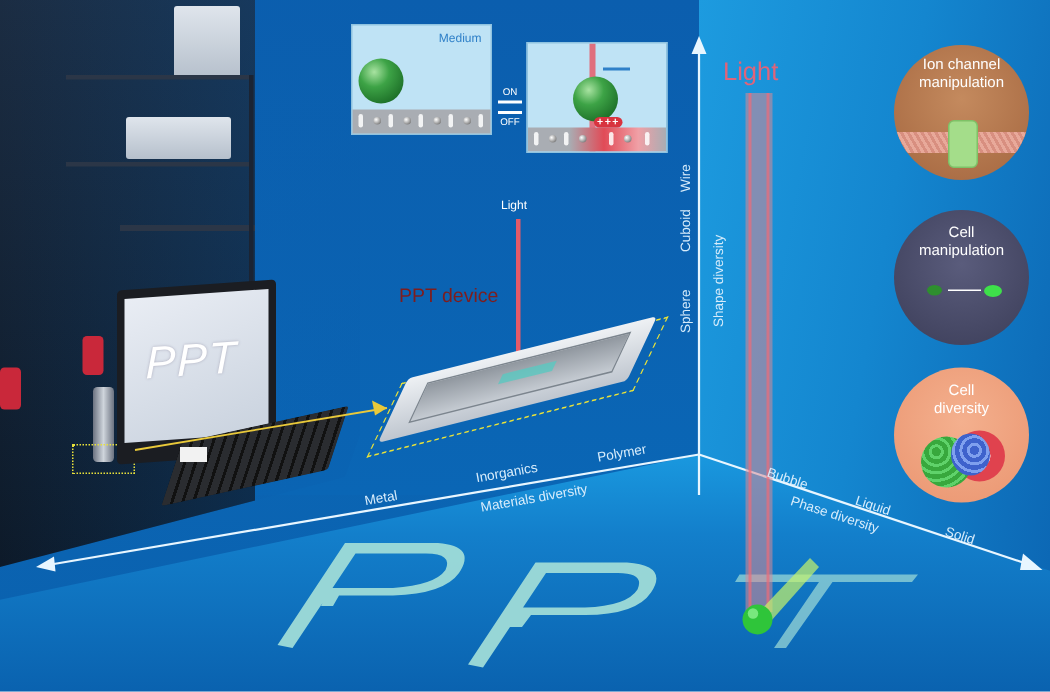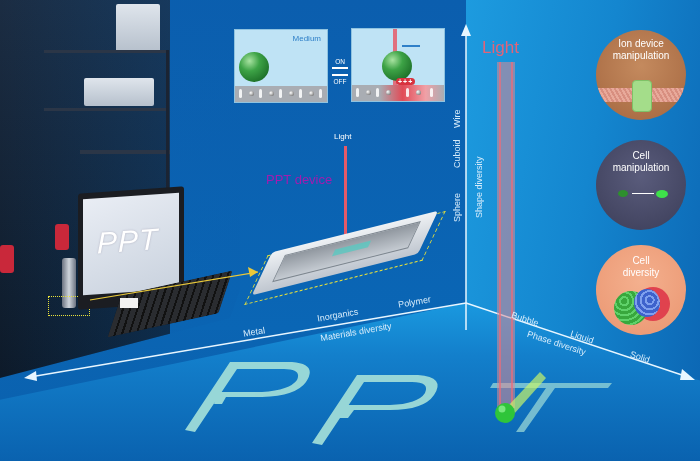--- a/index.html
+++ b/index.html
@@ -89,21 +89,21 @@
   <rect x="499" y="62" width="2" height="346" fill="#ee6b78" opacity=".7"></rect>
   <rect x="511" y="62" width="2" height="346" fill="#ee6b78" opacity=".7"></rect>
 
   <polygon points="506,408 540,372 546,378 514,414" fill="#c6f36b" opacity=".7"></polygon>
   <circle cx="505" cy="413" r="10" fill="#2fc53a"></circle>
   <circle cx="502" cy="409" r="3.5" fill="#8bf08f" opacity=".8"></circle>
 </svg>
 
 <div class="abs" style="left:482px;top:38px;font-size:17px;color:#e0647a;">Light</div>
 
-<div class="abs panel" style="left:234px;top:29px;width:92px;height:72px;">
+<div class="abs panel" style="left:234px;top:16px;width:92px;height:72px;">
   <div class="abs" style="right:6px;top:4px;font-size:8px;color:#2f80c8;">Medium</div>
   <div class="abs sphere" style="left:4px;top:22px;width:30px;height:30px;"></div>
   <div class="substrate">
     <span class="tiny-pill" style="left:4px;top:3px"></span>
       <span class="tiny-bead" style="left:14px;top:5px"></span>
     <span class="tiny-pill" style="left:24px;top:3px"></span>
       <span class="tiny-bead" style="left:34px;top:5px"></span>
     <span class="tiny-pill" style="left:44px;top:3px"></span>
       <span class="tiny-bead" style="left:54px;top:5px"></span>
     <span class="tiny-pill" style="left:64px;top:3px"></span>
@@ -129,21 +129,21 @@
       <span class="tiny-bead" style="left:64px;top:5px"></span>
     <span class="tiny-pill" style="left:78px;top:3px"></span>
   </div>
   <div class="abs" style="left:44px;top:49px;font-size:7px;color:#fff;font-weight:bold;letter-spacing:1px;background:#d8333f;border-radius:5px;padding:0 2px;">
     <span>+</span><span>+</span><span>+</span>
   </div>
 </div>
 
 <div class="abs" style="left:334px;top:132px;font-size:8px;color:#fff;">Light</div>
 <div class="abs" style="left:344px;top:146px;width:3px;height:92px;background:#e55a68;"></div>
-<div class="abs" style="left:266px;top:172px;font-size:13px;color:#a21caf;">PPT device</div>
+<div class="abs" style="left:266px;top:189px;font-size:13px;color:#7f1d1d;">PPT device</div>
 <div class="abs" style="left:256px;top:236px;width:176px;height:42px;transform:skewY(-14deg) skewX(-28deg);border:1.5px dashed #e9e23a;"></div>
 <div class="abs" style="left:262px;top:234px;width:166px;height:38px;transform:skewY(-14deg) skewX(-28deg);background:linear-gradient(180deg,#eef1f4,#bfc6cf);border-radius:3px;">
   <div class="abs" style="left:16px;top:6px;width:134px;height:22px;background:linear-gradient(180deg,#90979f,#c5cbd2);border:1px solid #7c858e;"></div>
   <div class="abs" style="left:70px;top:13px;width:36px;height:6px;background:#5ac8c0;opacity:.8;"></div>
 </div>
 
 <div class="abs ax-label" style="left:452px;top:222px;transform:rotate(-90deg);transform-origin:left top;">Sphere</div>
 <div class="abs ax-label" style="left:452px;top:168px;transform:rotate(-90deg);transform-origin:left top;">Cuboid</div>
 <div class="abs ax-label" style="left:452px;top:128px;transform:rotate(-90deg);transform-origin:left top;">Wire</div>
 <div class="abs ax-label" style="left:474px;top:218px;transform:rotate(-90deg);transform-origin:left top;">Shape diversity</div>
@@ -152,21 +152,21 @@
 <div class="abs ax-label" style="left:317px;top:310px;transform:rotate(-10deg);">Inorganics</div>
 <div class="abs ax-label" style="left:398px;top:297px;transform:rotate(-10deg);">Polymer</div>
 <div class="abs ax-label" style="left:320px;top:327px;transform:rotate(-10deg);">Materials diversity</div>
 
 <div class="abs ax-label" style="left:511px;top:314px;transform:rotate(18deg);">Bubble</div>
 <div class="abs ax-label" style="left:570px;top:332px;transform:rotate(18deg);">Liquid</div>
 <div class="abs ax-label" style="left:630px;top:352px;transform:rotate(18deg);">Solid</div>
 <div class="abs ax-label" style="left:526px;top:338px;transform:rotate(18deg);">Phase diversity</div>
 
 <div class="abs bubble" style="left:596px;top:30px;width:90px;height:90px;background:radial-gradient(circle at 50% 40%,#c48a5e,#a4663f);">
-  <div style="margin-top:8px;">Ion device</div>
+  <div style="margin-top:8px;">Ion channel</div>
   <div>manipulation</div>
   <div class="abs" style="left:0;top:58px;width:90px;height:14px;background:repeating-linear-gradient(60deg,#e8a99a 0 2px,#d88f80 2px 4px);"></div>
   <div class="abs" style="left:36px;top:50px;width:18px;height:30px;background:#a4dd8a;border:1px solid #7ec267;border-radius:4px;"></div>
 </div>
 <div class="abs bubble" style="left:596px;top:140px;width:90px;height:90px;background:radial-gradient(circle at 50% 40%,#5a5c7c,#3b3d58);">
   <div style="margin-top:10px;">Cell</div>
   <div>manipulation</div>
   <div class="abs" style="left:22px;top:50px;width:10px;height:7px;border-radius:50%;background:#2e8f2e;"></div>
   <div class="abs" style="left:36px;top:53px;width:22px;height:1px;background:#fff;"></div>
   <div class="abs" style="left:60px;top:50px;width:12px;height:8px;border-radius:50%;background:#3ee04a;"></div>

